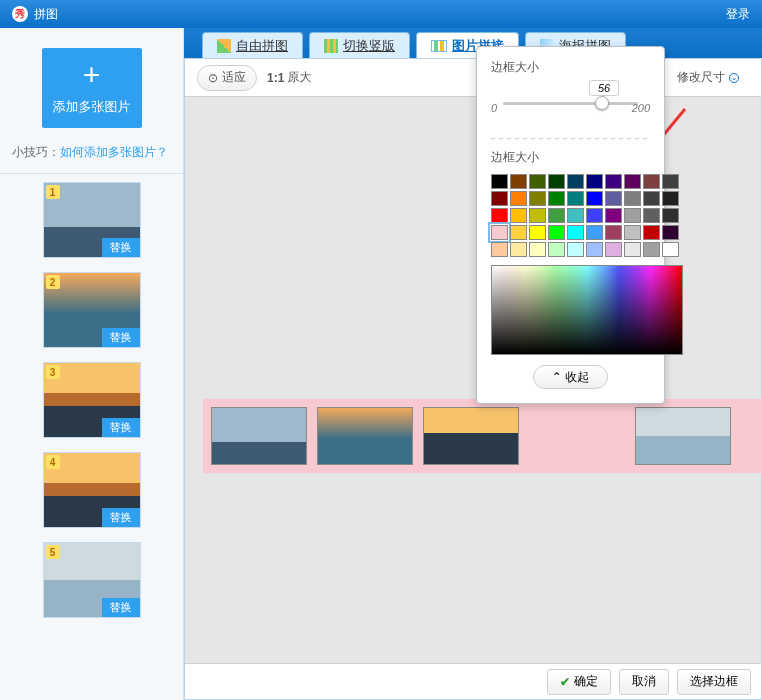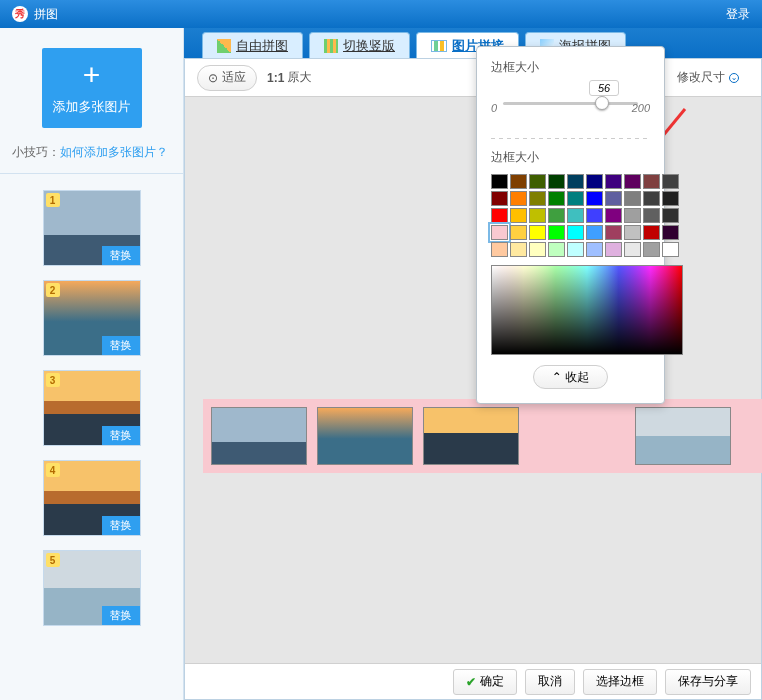--- a/index.html
+++ b/index.html
@@ -16,21 +16,21 @@
 .ticon { width:14px; height:14px; display:inline-block; }
 .ti-free { background:linear-gradient(45deg,#6fcf6f 50%,#ffb84d 50%); }
 .ti-tpl { background:repeating-linear-gradient(90deg,#6fcf6f 0 3px,#ffb84d 3px 6px); }
 .ti-poster { background:linear-gradient(135deg,#87cfff,#fff); }
 .ti-stitch { width:16px; height:12px; background:#fff; border:1px solid #7bb9e6; position:relative; }
 .ti-stitch::before,.ti-stitch::after { content:""; position:absolute; top:0; bottom:0; width:4px; background:#6fcf97; }
 .ti-stitch::before { left:2px; } .ti-stitch::after { right:2px; background:#fbbf24; }
 .content { flex:1; background:#e6e6e6; position:relative; border:1px solid #bcd1e2; }
 .addbtn { margin:20px auto 10px; width:100px; height:80px; background:#2f9ff0; color:#fff; display:flex; flex-direction:column; align-items:center; justify-content:center; gap:8px; font-size:13px; cursor:pointer; border-radius:2px; }
 .addbtn .plus { font-size:30px; font-weight:200; line-height:1; }
-.tip { font-size:12px; color:#666; padding:6px 12px 12px; border-bottom:1px solid #d2e2f0; margin-bottom:16px; }
+.tip { font-size:12px; color:#666; padding:6px 12px 12px; border-bottom:1px solid #d2e2f0; margin-bottom:8px; }
 .tip a { color:#2f9ff0; text-decoration:none; }
 .thumbs { flex:1; overflow-y:auto; padding:0 20px; }
 .thumb { width:98px; height:76px; margin:0 auto 14px; position:relative; border:1px solid #c6daec; background:#cdd8e0; }
 .thumb .num { position:absolute; left:2px; top:2px; width:14px; height:14px; background:#ffe066; color:#b36b00; font-size:10px; display:flex; align-items:center; justify-content:center; border-radius:2px; font-weight:bold; }
 .thumb .repl { position:absolute; right:0; bottom:0; background:#2f9ff0; color:#fff; font-size:11px; padding:2px 8px; cursor:pointer; }
 .toolbar { height:38px; background:#fff; border-bottom:1px solid #d0d0d0; display:flex; align-items:center; padding:0 12px; gap:10px; }
 .tbtn { height:26px; padding:0 10px; border:1px solid #cfcfcf; border-radius:3px; background:linear-gradient(#fff,#f0f0f0); display:flex; align-items:center; gap:4px; font-size:12px; color:#555; cursor:pointer; }
 .tbtn.pill { border-radius:13px; }
 .spacer { flex:1; }
 .tbtn.hilite { outline:3px solid #e33; outline-offset:-1px; color:#0a6fc6; }
@@ -182,23 +182,20 @@
       <div class="bottombar">
         <div class="bbtn">
             <span class="check">✔</span>
             <span>确定</span>
           </div>
         <div class="bbtn">
             <span>取消</span>
           </div>
         <div class="bbtn">
             <span>选择边框</span>
-          </div>
-        <div class="bbtn">
-            <span>保存与分享</span>
           </div>
       </div>
     </div>
   </div>
 </div>
 
 <div class="popup">
   <h4>边框大小</h4>
   <div class="slider">
     <span class="sval" style="left:98px;">56</span>

